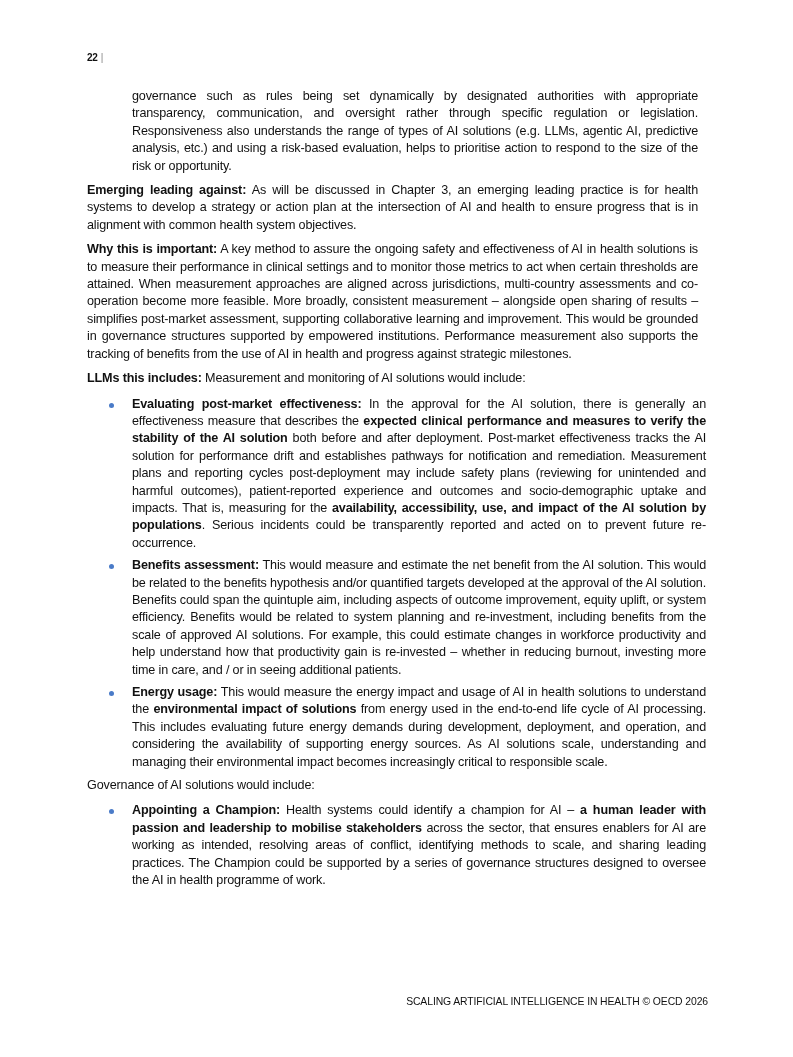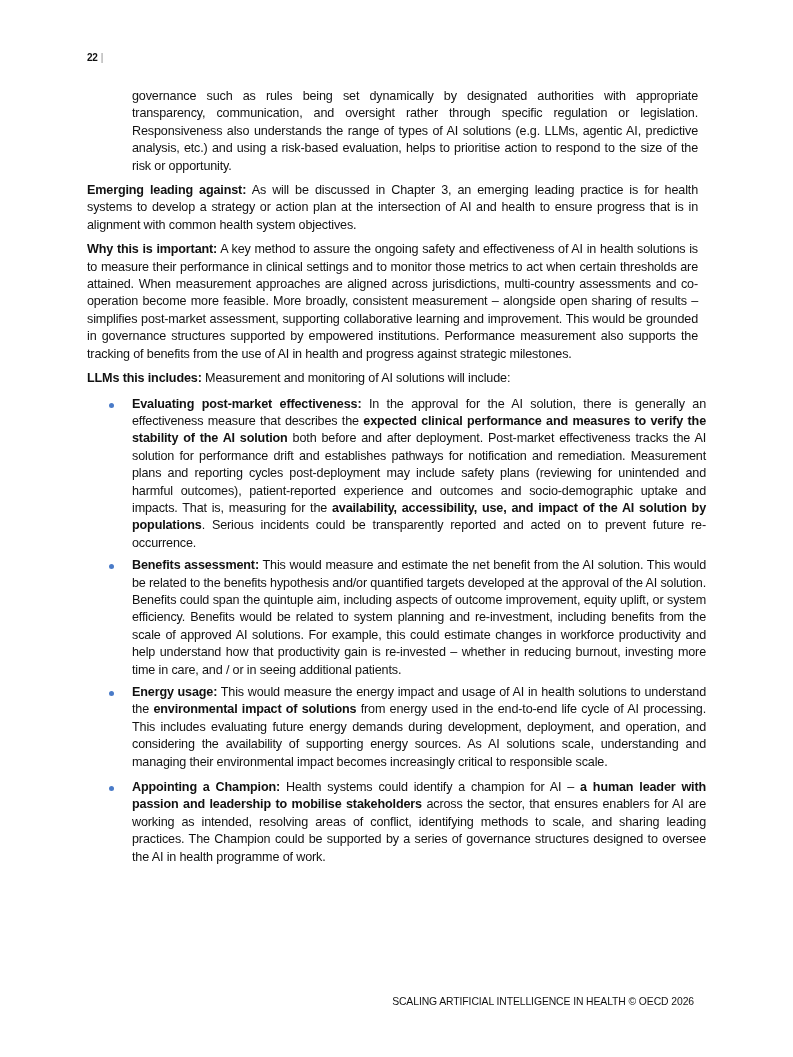--- a/index.html
+++ b/index.html
@@ -25,47 +25,48 @@
   .bullets { list-style: none; margin: 8px 0 6px 0; padding: 0; }
   .bullets li {
     position: relative; margin: 0 0 5px 45px; text-align: justify;
   }
   .bullets li .bullet-dot {
     position: absolute; left: -23px; top: 7px; width: 5px; height: 5px;
     border-radius: 50%; background: #4a7bc8;
   }
   b { font-weight: bold; }
   .footer {
-    position: absolute; right: 99px; top: 996px;
+    position: absolute; right: 85px; top: 996px;
     font-size: 10.4px; letter-spacing: -0.1px; color: #111;
   }
 </style>
 </head>
 <body>
 
 <div class="page-number">
   <span>22</span><span class="sep">|</span>
 </div>
 
 <div class="content">
 
   <p class="para indent">governance such as rules being set dynamically by designated authorities with appropriate transparency, communication, and oversight rather through specific regulation or legislation. Responsiveness also understands the range of types of AI solutions (e.g. LLMs, agentic AI, predictive analysis, etc.) and using a risk-based evaluation, helps to prioritise action to respond to the size of the risk or opportunity.</p>
 
   <p class="para"><b>Emerging leading against:</b><span> As will be discussed in Chapter 3, an emerging leading practice is for health systems to develop a strategy or action plan at the intersection of AI and health to ensure progress that is in alignment with common health system objectives.</span></p>
 
 
   <p class="para"><b>Why this is important:</b><span> A key method to assure the ongoing safety and effectiveness of AI in health solutions is to measure their performance in clinical settings and to monitor those metrics to act when certain thresholds are attained. When measurement approaches are aligned across jurisdictions, multi-country assessments and co-operation become more feasible. More broadly, consistent measurement – alongside open sharing of results – simplifies post-market assessment, supporting collaborative learning and improvement. This would be grounded in governance structures supported by empowered institutions. Performance measurement also supports the tracking of benefits from the use of AI in health and progress against strategic milestones.</span></p>
 
-  <p class="para"><b>LLMs this includes:</b><span> Measurement and monitoring of AI solutions will include:</span></p>
+  <p class="para"><b>LLMs this includes:</b><span> Measurement and monitoring of AI solutions would include:</span></p>
 
   <ul class="bullets">
     <li><span class="bullet-dot"></span><b>Evaluating post-market effectiveness:</b><span> In the approval for the AI solution, there is generally an effectiveness measure that describes the </span><b>expected clinical performance and measures to verify the stability of the AI solution</b><span> both before and after deployment. Post-market effectiveness tracks the AI solution for performance drift and establishes pathways for notification and remediation. Measurement plans and reporting cycles post-deployment may include safety plans (reviewing for unintended and harmful outcomes), patient-reported experience and outcomes and socio-demographic uptake and impacts. That is, measuring for the </span><b>availability, accessibility, use, and impact of the AI solution by populations</b><span>. Serious incidents could be transparently reported and acted on to prevent future re-occurrence.</span></li>
     <li><span class="bullet-dot"></span><b>Benefits assessment:</b><span> This would measure and estimate the net benefit from the AI solution. This would be related to the benefits hypothesis and/or quantified targets developed at the approval of the AI solution. Benefits could span the quintuple aim, including aspects of outcome improvement, equity uplift, or system efficiency. Benefits would be related to system planning and re-investment, including benefits from the scale of approved AI solutions. For example, this could estimate changes in workforce productivity and help understand how that productivity gain is re-invested – whether in reducing burnout, investing more time in care, and / or in seeing additional patients.</span></li>
     <li><span class="bullet-dot"></span><b>Energy usage:</b><span> This would measure the energy impact and usage of AI in health solutions to understand the </span><b>environmental impact of solutions</b><span> from energy used in the end-to-end life cycle of AI processing. This includes evaluating future energy demands during development, deployment, and operation, and considering the availability of supporting energy sources. As AI solutions scale, understanding and managing their environmental impact becomes increasingly critical to responsible scale.</span></li>
   </ul>
 
+  <p class="para">Governance of AI solutions would include:</p>
 
   <ul class="bullets">
     <li><span class="bullet-dot"></span><b>Appointing a Champion:</b><span> Health systems could identify a champion for AI – </span><b>a human leader with passion and leadership to mobilise stakeholders</b><span> across the sector, that ensures enablers for AI are working as intended, resolving areas of conflict, identifying methods to scale, and sharing leading practices. The Champion could be supported by a series of governance structures designed to oversee the AI in health programme of work.</span></li>
   </ul>
 </div>
 
 <div class="footer">SCALING ARTIFICIAL INTELLIGENCE IN HEALTH © OECD 2026</div>
 
 </body></html>

